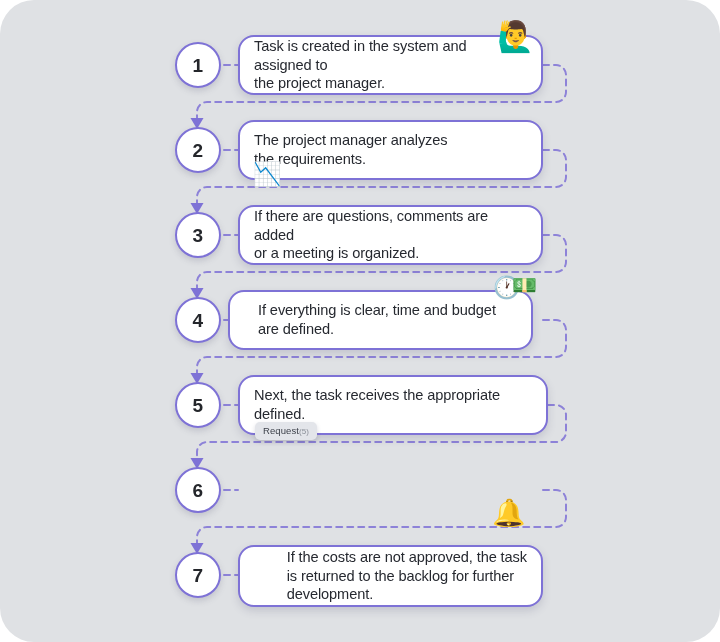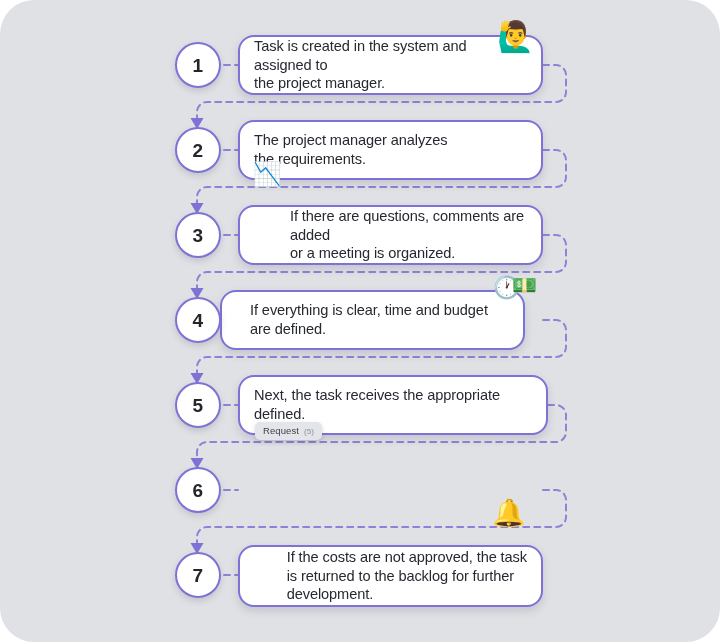--- a/index.html
+++ b/index.html
@@ -99,21 +99,20 @@
   
   .badge {
     position: absolute;
     z-index: 9;
     background: #e3e5ea;
     border-radius: 5px;
     padding: 3px 8px 4px 8px;
     box-shadow: 0 2px 4px rgba(80, 80, 110, 0.22);
     display: flex;
     align-items: baseline;
-    gap: 5px;
   }
   .badge-label {
     font-size: 9.5px;
     color: #3d414a;
     letter-spacing: 0.1px;
   }
   .badge-count {
     font-size: 8px;
     color: #8b9099;
   }
@@ -172,29 +171,29 @@
     </div>
     <div class="card" style="left:238px; top:120px; width:305px; height:60px;">
       <div class="card-text">The project manager analyzes
 the requirements.</div>
     </div>
     <div class="emoji" style="left:253px; top:163px; font-size:23px;">📉</div>
 
     <div class="num-circle" style="left:175px; top:212px;">
       <span>3</span>
     </div>
-    <div class="card" style="left:238px; top:205px; width:305px; height:60px;padding-left:36px;">
+    <div class="card" style="left:238px; top:205px; width:305px; height:60px;">
       <div class="card-text">If there are questions, comments are added
 or a meeting is organized.</div>
     </div>
 
     <div class="num-circle" style="left:175px; top:297px;">
       <span>4</span>
     </div>
-    <div class="card" style="left:220px; top:290px; width:305px; height:60px;">
+    <div class="card" style="left:228px; top:290px; width:305px; height:60px;">
       <div class="card-text indent">If everything is clear, time and budget
 are defined.</div>
     </div>
     <div class="emoji" style="left:493px; top:277px; font-size:22px;">🕐</div>
     <div class="emoji" style="left:512px; top:275px; font-size:20px;">💵</div>
 
     <div class="num-circle" style="left:175px; top:382px;">
       <span>5</span>
     </div>
     <div class="card" style="left:238px; top:375px; width:310px; height:60px;">

